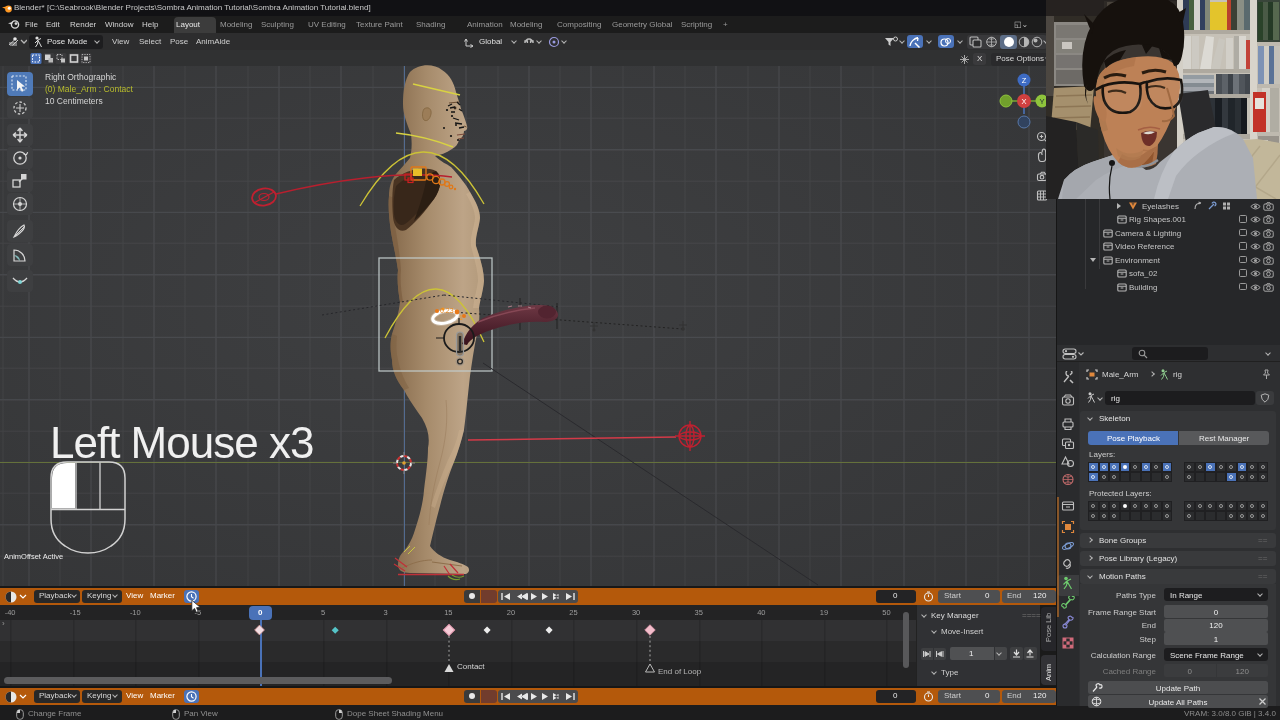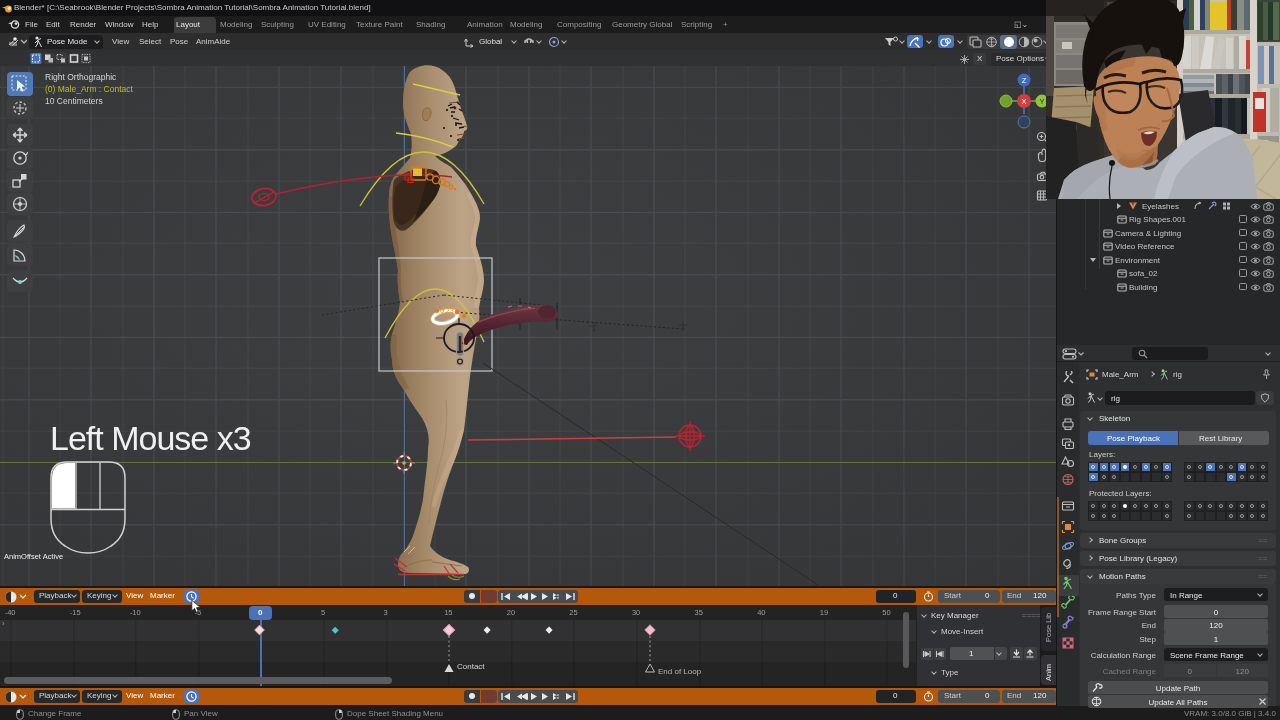--- a/index.html
+++ b/index.html
@@ -244,21 +244,21 @@
         <path d="M9.6 8.6 L12.5 11.5 M6.5 3.8 v3.4 M4.8 5.5 h3.4"></path>
  <path d="M3.5 25 q0 -3.5 1.8 -3.5 q1.8 0 1.8 2.6 m0 -2.6 q0 -3.5 1.8 -3.5 q1.8 0 1.8 3.5 v5.5 q0 3.5 -2.7 3.5 h-1.8 q-2.7 0 -2.7 -4.5 v-3.5"></path>
  <rect x="2.5" y="43" width="9" height="6.5" rx="1.5"></rect>
         <circle cx="7" cy="46.2" r="1.8"></circle>
         <path d="M5.2 43 l1.3 -1.8 h2.7 l1.3 1.8"></path>
  <rect x="2.5" y="60" width="9" height="9" rx="1"></rect>
         <path d="M2.5 63 h9 M2.5 66 h9 M5.5 60 v9 M8.5 60 v9" stroke-width=".9"></path>
  </g>
     </svg>
 
-<div class="t" style="left:50px;top:421px;font-size:34px;letter-spacing:-1px;color:#f0f0f0">Left Mouse x3</div>
+<div class="t" style="left:50px;top:421px;font-size:44px;letter-spacing:-1px;color:#f0f0f0">Left Mouse x3</div>
 <svg class="a" style="left:49px;top:460px" width="78" height="98" viewBox="0 0 78 98">
  <path d="M2 18 Q2 2 18 2 L60 2 Q76 2 76 18 L76 59 Q76 77 62 86 Q52 93 39 93 Q26 93 16 86 Q2 77 2 59 Z" fill="none" stroke="#d2d2d2" stroke-width="1.5"></path>
  <path d="M2 49.5 L76 49.5" stroke="#d2d2d2" stroke-width="1.3"></path>
  <path d="M27 2.5 V49.5 M51 2.5 V49.5" stroke="#d2d2d2" stroke-width="1.3"></path>
  <path d="M3 18 Q3 3 18 3 L26 3 L26 48.5 L3 48.5 Z" fill="#ffffff"></path>
 </svg>
 <div class="t" style="left:4px;top:553px;font-size:7.5px;color:#ececec">AnimOffset Active</div>
 
 <svg class="a" style="left:0;top:50px" width="1057" height="538" viewBox="0 50 1057 538">
 <defs>
@@ -738,21 +738,21 @@
 <svg class="a" style="left:1260px;top:393px" width="10" height="10" viewBox="0 0 10 10">
  <path d="M5 .8 L8.8 2.2 Q8.8 7 5 9.2 Q1.2 7 1.2 2.2 Z" fill="none" stroke="#b5b5b5" stroke-width="1"></path>
     </svg>
 
 <div class="a" style="left:1080px;top:411px;width:196px;height:119px;background:#353638;border-radius:3px"></div>
 <div class="chev" style="left:1088px;top:416px;transform:rotate(45deg)"></div>
 <div class="t" style="left:1099px;top:415px;color:#e5e5e5">Skeleton</div>
 <div class="a" style="left:1088px;top:431px;width:90px;height:14px;background:#4a72b8;border-radius:3px 0 0 3px"></div>
 <div class="a" style="left:1178.5px;top:431px;width:90px;height:14px;background:#58595b;border-radius:0 3px 3px 0"></div>
 <div class="t" style="left:1107px;top:434.5px;color:#fff">Pose Playback</div>
-<div class="t" style="left:1199px;top:434.5px;color:#e8e8e8">Rest Library</div>
+<div class="t" style="left:1199px;top:434.5px;color:#e8e8e8">Rest Manager</div>
 <div class="t" style="left:1089px;top:451px;color:#cecece">Layers:</div>
 <div class="a" style="left:1088.0px;top:462px;width:10.5px;height:10px;background:#4a72b8;border:.5px solid #202022"></div>
     <div class="a" style="left:1091.05px;top:464.8px;width:4.4px;height:4.4px;border:1px solid #d7e2f2;border-radius:50%"></div>
     <div class="a" style="left:1098.5px;top:462px;width:10.5px;height:10px;background:#4a72b8;border:.5px solid #202022"></div>
     <div class="a" style="left:1101.55px;top:464.8px;width:4.4px;height:4.4px;border:1px solid #d7e2f2;border-radius:50%"></div>
     <div class="a" style="left:1109.0px;top:462px;width:10.5px;height:10px;background:#4a72b8;border:.5px solid #202022"></div>
     <div class="a" style="left:1112.05px;top:464.8px;width:4.4px;height:4.4px;border:1px solid #d7e2f2;border-radius:50%"></div>
     <div class="a" style="left:1119.5px;top:462px;width:10.5px;height:10px;background:#4a72b8;border:.5px solid #202022"></div>
     <div class="a" style="left:1122.55px;top:464.8px;width:4.4px;height:4.4px;background:#fff;border-radius:50%"></div>
     <div class="a" style="left:1130.0px;top:462px;width:10.5px;height:10px;background:#2b2c2e;border:.5px solid #202022"></div>

